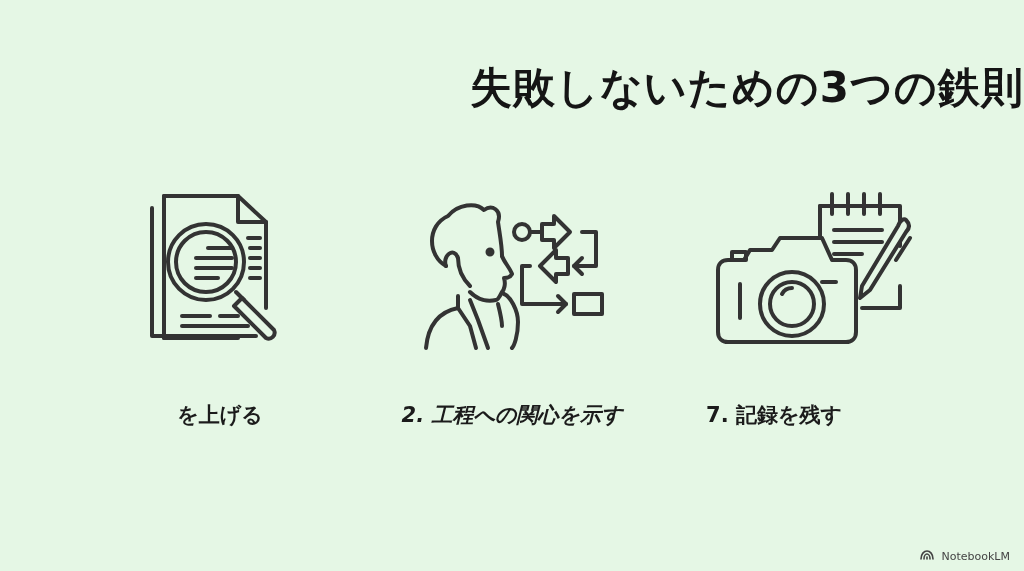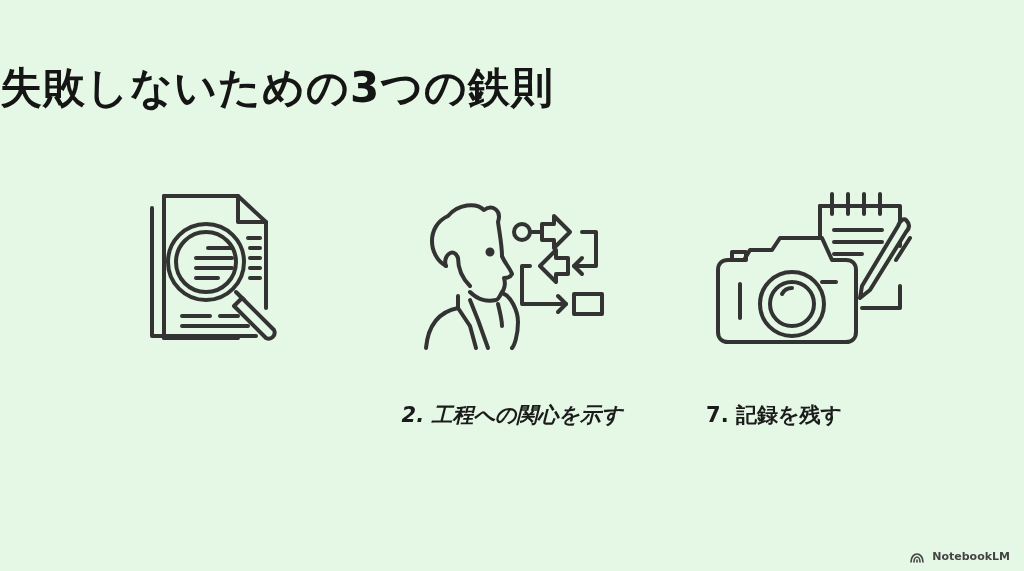--- a/index.html
+++ b/index.html
@@ -13,21 +13,21 @@
       font-family: "DejaVu Sans", "Liberation Sans", sans-serif;
       color: #1b1b1b;
       position: relative;
       overflow: hidden;
     }
     .title {
       position: absolute;
       top: 60px;
       left: 0;
       width: 1024px;
-      text-align: left;
+      text-align: right;
       font-size: 42px;
       font-weight: bold;
       letter-spacing: 1px;
       color: #151515;
     }
     .icon {
       position: absolute;
     }
     .icon svg {
       display: block;
@@ -38,24 +38,24 @@
       font-size: 21px;
       font-weight: bold;
       line-height: 34px;
       color: #1b1b1b;
     }
     .brand {
       position: absolute;
       right: 14px;
       bottom: 8px;
       display: flex;
-      align-items: flex-end;
+      align-items: flex-start;
       gap: 8px;
       font-size: 11px;
-      font-weight: bold;
+      font-weight: normal;
       color: #444;
     }
     .brand svg { display: block; }
   </style>
 </head>
 <body>
 
 <div class="title">失敗しないための3つの鉄則</div>
 
 <div class="icon" style="left:138px; top:188px;">
@@ -138,20 +138,21 @@
     <rect x="22" y="66" width="14" height="8"></rect>
     <line x1="30" y1="98" x2="30" y2="132"></line>
     <line x1="112" y1="96" x2="126" y2="96"></line>
     <circle cx="82" cy="118" r="32"></circle>
     <circle cx="82" cy="118" r="22"></circle>
     <path d="M72 108 C74 104 78 102 82 102"></path>
   </svg>
 </div>
 
 <div class="label" style="left:70px; top:398px; width:300px;">
+  <div>を上げる</div>
 </div>
 
 <div class="label" style="left:362px; top:398px; width:300px;font-style:italic;">
   <div>2. 工程への関心を示す</div>
 </div>
 
 <div class="label" style="left:664px; top:398px; width:220px;">
   <div>7. 記録を残す</div>
 </div>
 

